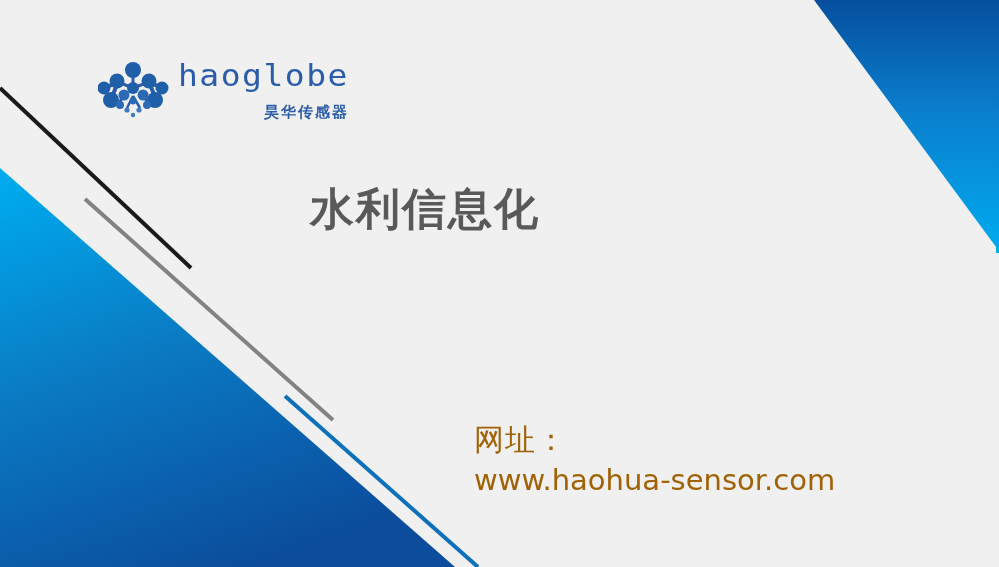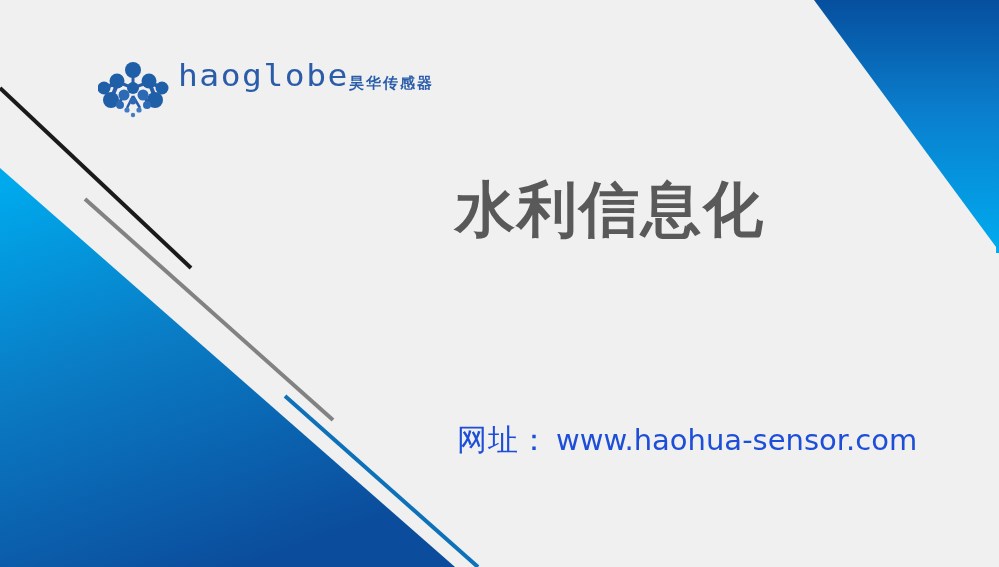--- a/index.html
+++ b/index.html
@@ -35,21 +35,21 @@
   }
   .logo-mark {
     width: 72px;
     height: 58px;
     flex: 0 0 auto;
     margin-top: 4px;
   }
   .logo-text {
     margin-left: 8px;
     display: flex;
-    flex-direction: row;
+    flex-direction: column;
     align-items: flex-end;
   }
   .logo-wordmark {
     font-family: "DejaVu Sans Mono", monospace;
     font-size: 33px;
     line-height: 34px;
     letter-spacing: 1.5px;
     color: #2a5caa;
     font-weight: 400;
     transform: scaleY(0.92);
@@ -70,40 +70,40 @@
   
   .headline {
     position: absolute;
     left: 310px;
     top: 165px;
     width: 600px;
   }
   .headline-line {
     font-family: "DejaVu Sans", sans-serif;
     font-weight: 700;
-    font-size: 60px;
+    font-size: 44px;
     line-height: 88px;
     color: #595959;
     letter-spacing: 2px;
     white-space: nowrap;
-    text-align: center;
   }
   .headline-line.line-2 {
     padding-left: 138px;
   }
 
   
   .url-line {
     position: absolute;
-    left: 457px;
+    left: 468px;
     top: 420px;
-    color: #1d4ed8;
+    color: #a16207;
     white-space: nowrap;
     display: flex;
     align-items: baseline;
+    flex-direction: column;
   }
   .url-label {
     font-family: "DejaVu Sans", sans-serif;
     font-size: 30px;
     line-height: 40px;
     letter-spacing: 1px;
   }
   .url-value {
     font-family: "DejaVu Sans", sans-serif;
     font-size: 29px;

